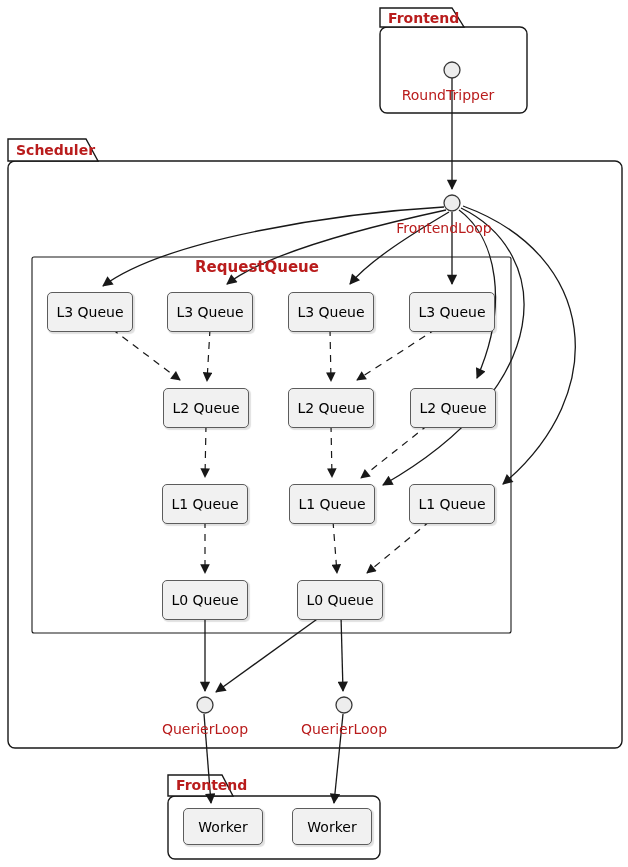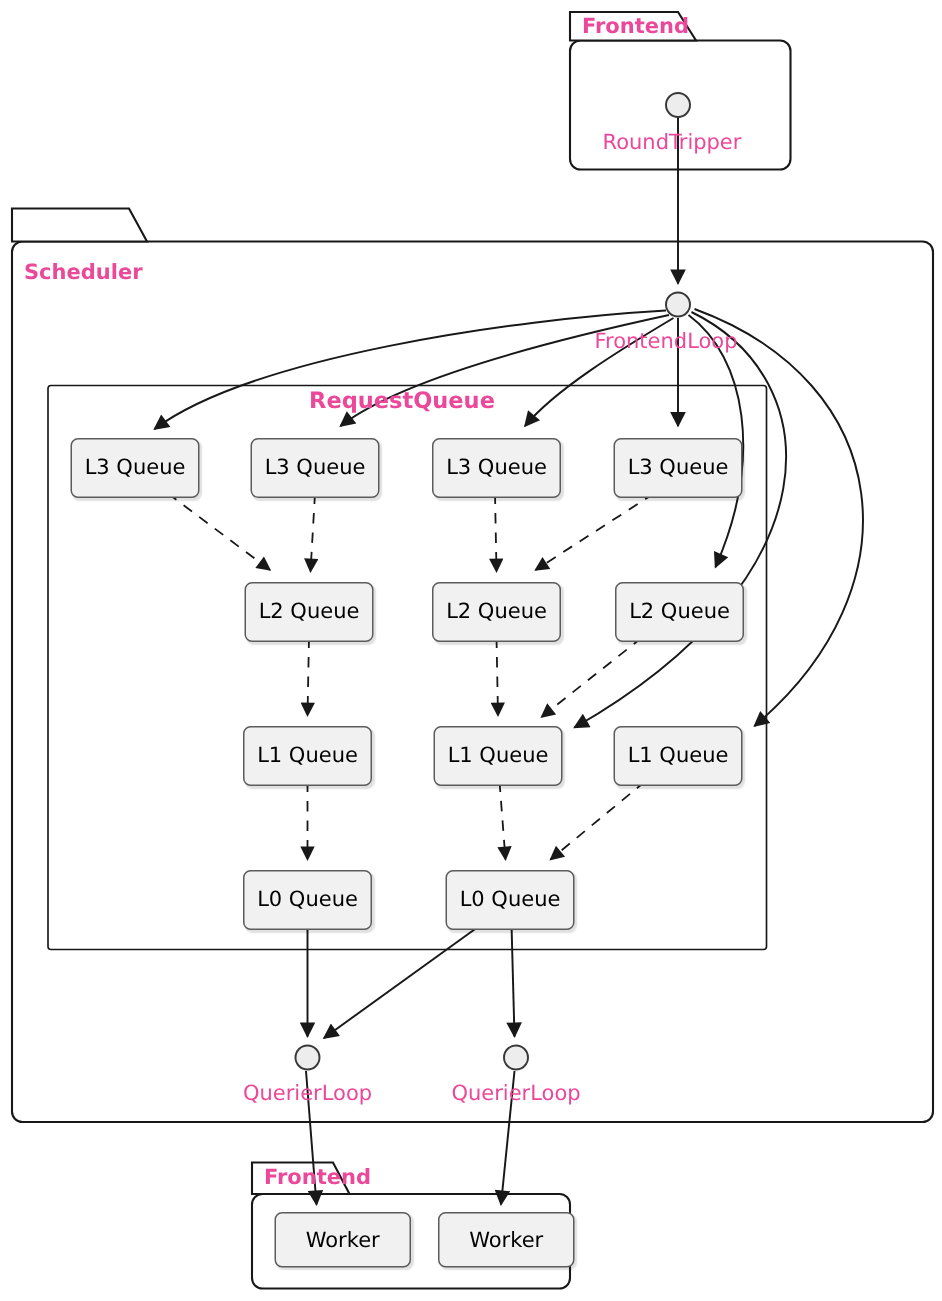--- a/index.html
+++ b/index.html
@@ -4,33 +4,33 @@
 <style>
   html,body{margin:0;padding:0;background:#ffffff;}
   body{
     width:628px;height:867px;position:relative;overflow:hidden;
     font-family:"DejaVu Sans","Liberation Sans",sans-serif;
     color:#000;
   }
   #svg-layer{position:absolute;left:0;top:0;width:628px;height:867px;}
   .label{
     position:absolute;font-size:14px;line-height:14px;white-space:nowrap;
-    color:#ec4899;
+    color:#b91c1c;
   }
   .label.centered{transform:translateX(-50%);}
   .label.bold{font-weight:bold;}
   .node{
     position:absolute;box-sizing:border-box;
     background:#f1f1f1;border:1px solid #5c5c5c;border-radius:5px;
     display:flex;align-items:center;justify-content:center;
     font-size:14px;white-space:nowrap;
     box-shadow:1.5px 1.5px 1px rgba(0,0,0,0.12);
   }
   .queue-box{width:86px;height:40px;}
-  .worker-box{width:91px;height:37px;}
+  .worker-box{width:80px;height:37px;}
 </style>
 </head>
 <body>
 
 <svg id="svg-layer" viewBox="0 0 628 867">
   <defs>
     <marker id="arrow" viewBox="0 0 10 10" refX="9" refY="5" markerWidth="10" markerHeight="8" orient="auto-start-reverse">
       <path d="M0,0 L10,5 L0,10 z" fill="#181818"></path>
     </marker>
   </defs>
@@ -78,24 +78,24 @@
     <circle cx="452" cy="70" r="8"></circle>
     <circle cx="452" cy="203" r="8"></circle>
     <circle cx="205" cy="705" r="8"></circle>
     <circle cx="344" cy="705" r="8"></circle>
   </g>
 </svg>
 
 <div class="label bold" style="left:388px;top:11px;">Frontend</div>
 <div class="label centered" style="left:448px;top:88px;">RoundTripper</div>
 
-<div class="label bold" style="left:16px;top:143px;margin-top:32px;">Scheduler</div>
+<div class="label bold" style="left:16px;top:143px;">Scheduler</div>
 <div class="label centered" style="left:444px;top:221px;">FrontendLoop</div>
 
-<div class="label bold centered" style="left:268px;top:260px;font-size:15px;">RequestQueue</div>
+<div class="label bold centered" style="left:257px;top:260px;font-size:15px;">RequestQueue</div>
 
 <div class="node queue-box" style="left:47px;top:292px;">L3 Queue</div>
 <div class="node queue-box" style="left:167px;top:292px;">L3 Queue</div>
 <div class="node queue-box" style="left:288px;top:292px;">L3 Queue</div>
 <div class="node queue-box" style="left:409px;top:292px;">L3 Queue</div>
 <div class="node queue-box" style="left:163px;top:388px;">L2 Queue</div>
 <div class="node queue-box" style="left:288px;top:388px;">L2 Queue</div>
 <div class="node queue-box" style="left:410px;top:388px;">L2 Queue</div>
 <div class="node queue-box" style="left:162px;top:484px;">L1 Queue</div>
 <div class="node queue-box" style="left:289px;top:484px;">L1 Queue</div>

